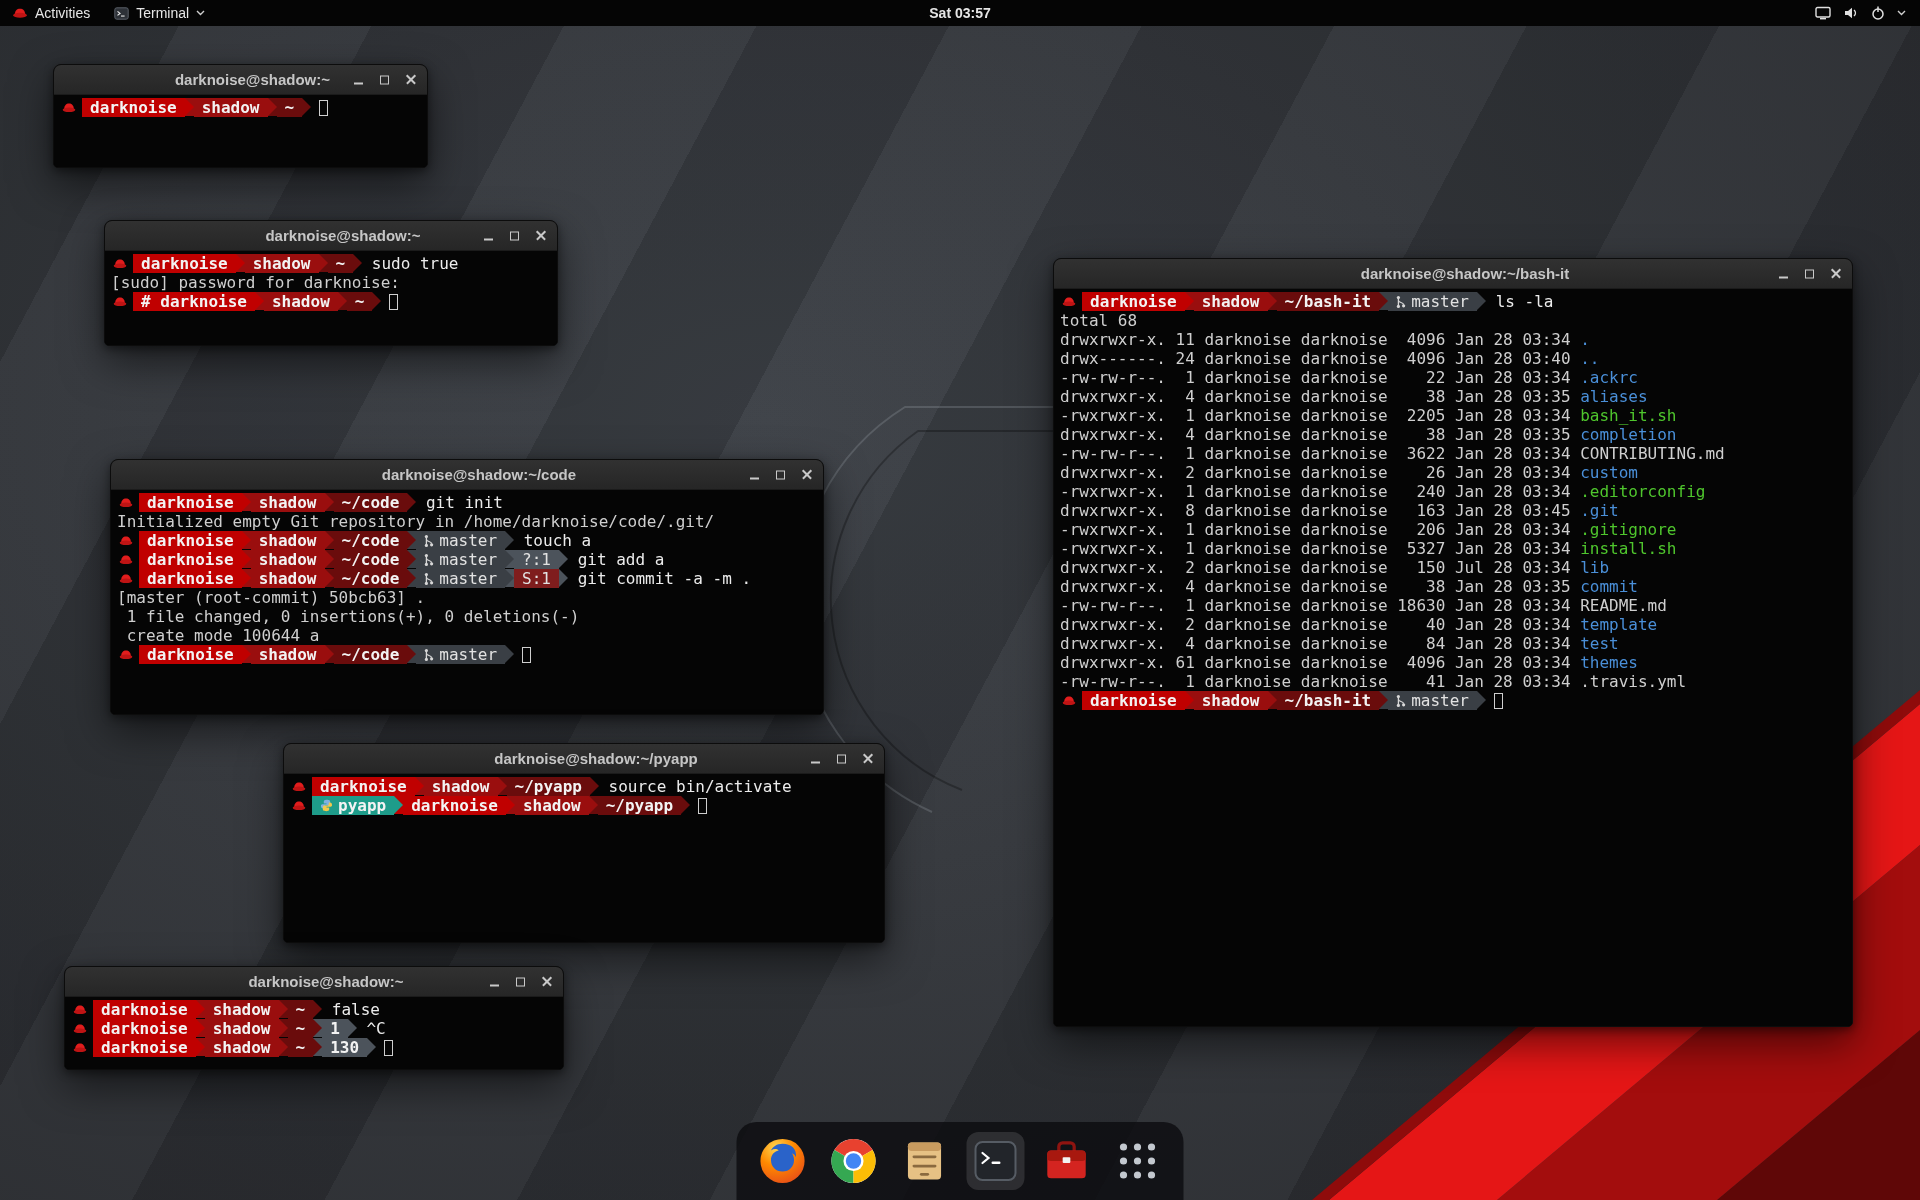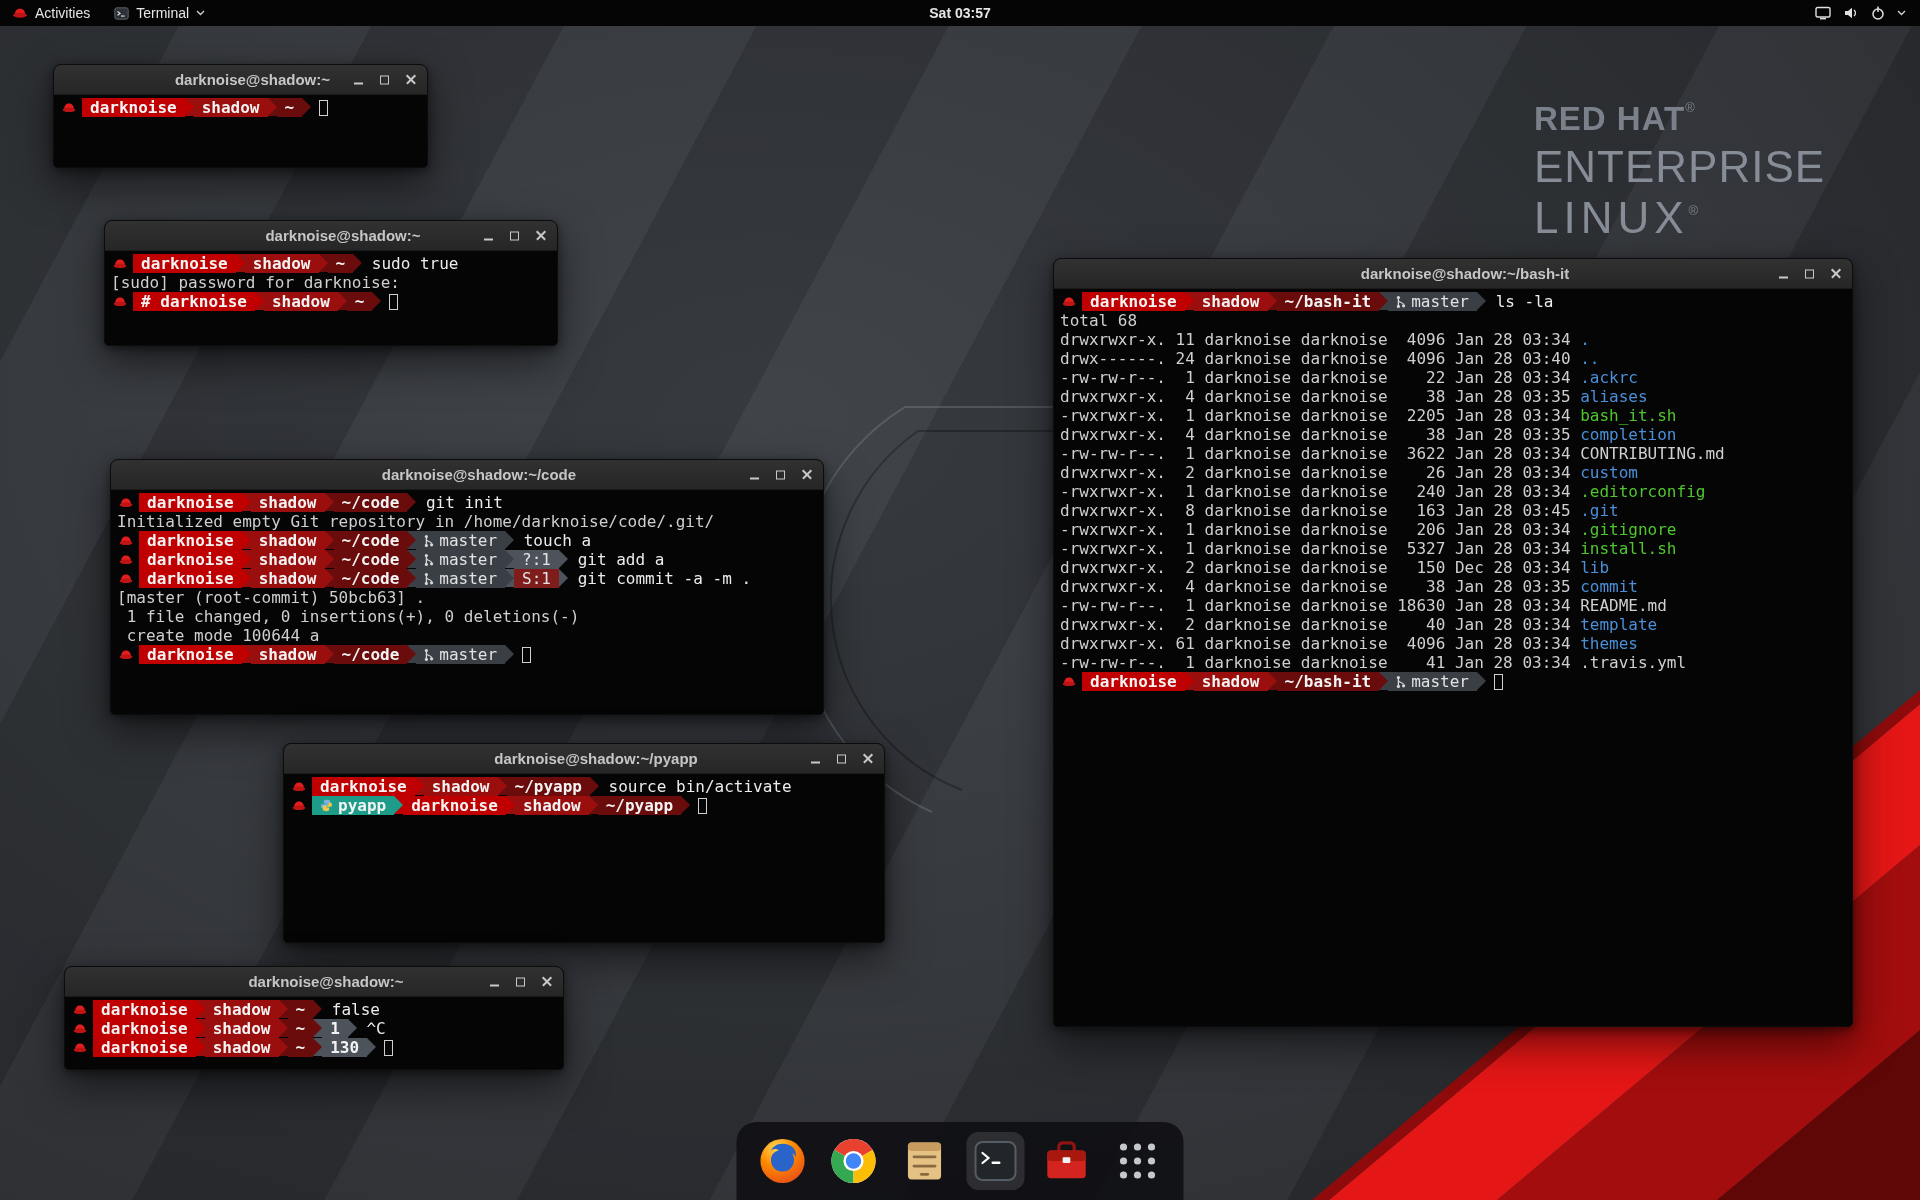--- a/index.html
+++ b/index.html
@@ -78,25 +78,20 @@
       <path d="M1060 407 H 905 A 230 230 0 0 0 932 812" fill="none" stroke="rgba(155,160,168,0.28)" stroke-width="2"></path>
       <path d="M1060 431 H 918 A 205 205 0 0 0 962 790" fill="none" stroke="rgba(0,0,0,0.28)" stroke-width="2"></path>
 
       <polygon points="1717,1200 1920,1030 1920,1200" fill="#5f0707"></polygon>
       <polygon points="1497,1200 1920,845 1920,1030 1717,1200" fill="#a30d0d"></polygon>
       <polygon points="1329,1200 1920,704 1920,845 1497,1200" fill="#e51616"></polygon>
       <polygon points="1312,1200 1920,690 1920,704 1329,1200" fill="#8f0b0b"></polygon>
     </svg>
   </div>
 
-  <div class="brand">
-    <div class="brand-l1"><span>RED HAT</span><sup>®</sup></div>
-    <div class="brand-l2">ENTERPRISE</div>
-    <div class="brand-l3"><span>LINUX</span><sup>®</sup></div>
-  </div>
 
   <div class="topbar">
     <div class="tb-left">
       <div class="tb-item">
         <span class="tb-icon">
             <svg width="16" height="13" viewBox="0 0 14 12">
               <path d="M2.2 7.2C2.2 3.4 4.2 1.6 7 1.6s4.8 1.8 4.8 5.6z" fill="#e11d1d"></path>
               <ellipse cx="7" cy="7.6" rx="6.3" ry="2.3" fill="#c01414"></ellipse>
             </svg>
           </span>
@@ -316,24 +311,25 @@
         <div class="tline"><span class="t-out">-rw-rw-r--.  1 darknoise darknoise    22 Jan 28 03:34 </span><span class="t-dir">.ackrc</span></div>
         <div class="tline"><span class="t-out">drwxrwxr-x.  4 darknoise darknoise    38 Jan 28 03:35 </span><span class="t-dir">aliases</span></div>
         <div class="tline"><span class="t-out">-rwxrwxr-x.  1 darknoise darknoise  2205 Jan 28 03:34 </span><span class="t-exec">bash_it.sh</span></div>
         <div class="tline"><span class="t-out">drwxrwxr-x.  4 darknoise darknoise    38 Jan 28 03:35 </span><span class="t-dir">completion</span></div>
         <div class="tline"><span class="t-out">-rw-rw-r--.  1 darknoise darknoise  3622 Jan 28 03:34 </span><span class="t-out">CONTRIBUTING.md</span></div>
         <div class="tline"><span class="t-out">drwxrwxr-x.  2 darknoise darknoise    26 Jan 28 03:34 </span><span class="t-dir">custom</span></div>
         <div class="tline"><span class="t-out">-rwxrwxr-x.  1 darknoise darknoise   240 Jan 28 03:34 </span><span class="t-exec">.editorconfig</span></div>
         <div class="tline"><span class="t-out">drwxrwxr-x.  8 darknoise darknoise   163 Jan 28 03:45 </span><span class="t-dir">.git</span></div>
         <div class="tline"><span class="t-out">-rwxrwxr-x.  1 darknoise darknoise   206 Jan 28 03:34 </span><span class="t-exec">.gitignore</span></div>
         <div class="tline"><span class="t-out">-rwxrwxr-x.  1 darknoise darknoise  5327 Jan 28 03:34 </span><span class="t-exec">install.sh</span></div>
-        <div class="tline"><span class="t-out">drwxrwxr-x.  2 darknoise darknoise   150 Dec 28 03:34 </span><span class="t-dir">lib</span></div>
+        <div class="tline"><span class="t-out">drwxrwxr-x.  2 darknoise darknoise   150 Jul 28 03:34 </span><span class="t-dir">lib</span></div>
         <div class="tline"><span class="t-out">drwxrwxr-x.  4 darknoise darknoise    38 Jan 28 03:35 </span><span class="t-dir">commit</span></div>
         <div class="tline"><span class="t-out">-rw-rw-r--.  1 darknoise darknoise 18630 Jan 28 03:34 </span><span class="t-out">README.md</span></div>
         <div class="tline"><span class="t-out">drwxrwxr-x.  2 darknoise darknoise    40 Jan 28 03:34 </span><span class="t-dir">template</span></div>
+        <div class="tline"><span class="t-out">drwxrwxr-x.  4 darknoise darknoise    84 Jan 28 03:34 </span><span class="t-dir">test</span></div>
         <div class="tline"><span class="t-out">drwxrwxr-x. 61 darknoise darknoise  4096 Jan 28 03:34 </span><span class="t-dir">themes</span></div>
         <div class="tline"><span class="t-out">-rw-rw-r--.  1 darknoise darknoise    41 Jan 28 03:34 </span><span class="t-out">.travis.yml</span></div>
         <div class="tline"><span class="line-icon"><svg width="14" height="12" viewBox="0 0 14 12">
               <path d="M2.2 7.2C2.2 3.4 4.2 1.6 7 1.6s4.8 1.8 4.8 5.6z" fill="#e11d1d"></path>
               <ellipse cx="7" cy="7.8" rx="6.3" ry="2.3" fill="#bf1414"></ellipse>
             </svg></span><span class="pseg seg-user" style="background: rgb(192, 0, 0);"><span>darknoise</span></span><span class="parrow" style="border-left-color: rgb(192, 0, 0); background-color: rgb(154, 14, 14);"></span><span class="pseg seg-host" style="background: rgb(154, 14, 14);"><span>shadow</span></span><span class="parrow" style="border-left-color: rgb(154, 14, 14); background-color: rgb(106, 12, 12);"></span><span class="pseg seg-path" style="background: rgb(106, 12, 12);"><span>~/bash-it</span></span><span class="parrow" style="border-left-color: rgb(106, 12, 12); background-color: rgb(58, 63, 69);"></span><span class="pseg seg-git" style="background: rgb(58, 63, 69);"><span class="seg-icon"><svg width="10" height="14" viewBox="0 0 10 14">
                 <path d="M2.4 3.6v7M2.4 5.2c0 3 5.2 1.6 5.2 4.6" stroke="#d8d8d8" fill="none" stroke-width="1.3"></path>
                 <circle cx="2.4" cy="2.6" r="1.6" fill="#d8d8d8"></circle>
                 <circle cx="2.4" cy="11.4" r="1.6" fill="#d8d8d8"></circle>
                 <circle cx="7.6" cy="10.8" r="1.6" fill="#d8d8d8"></circle>

